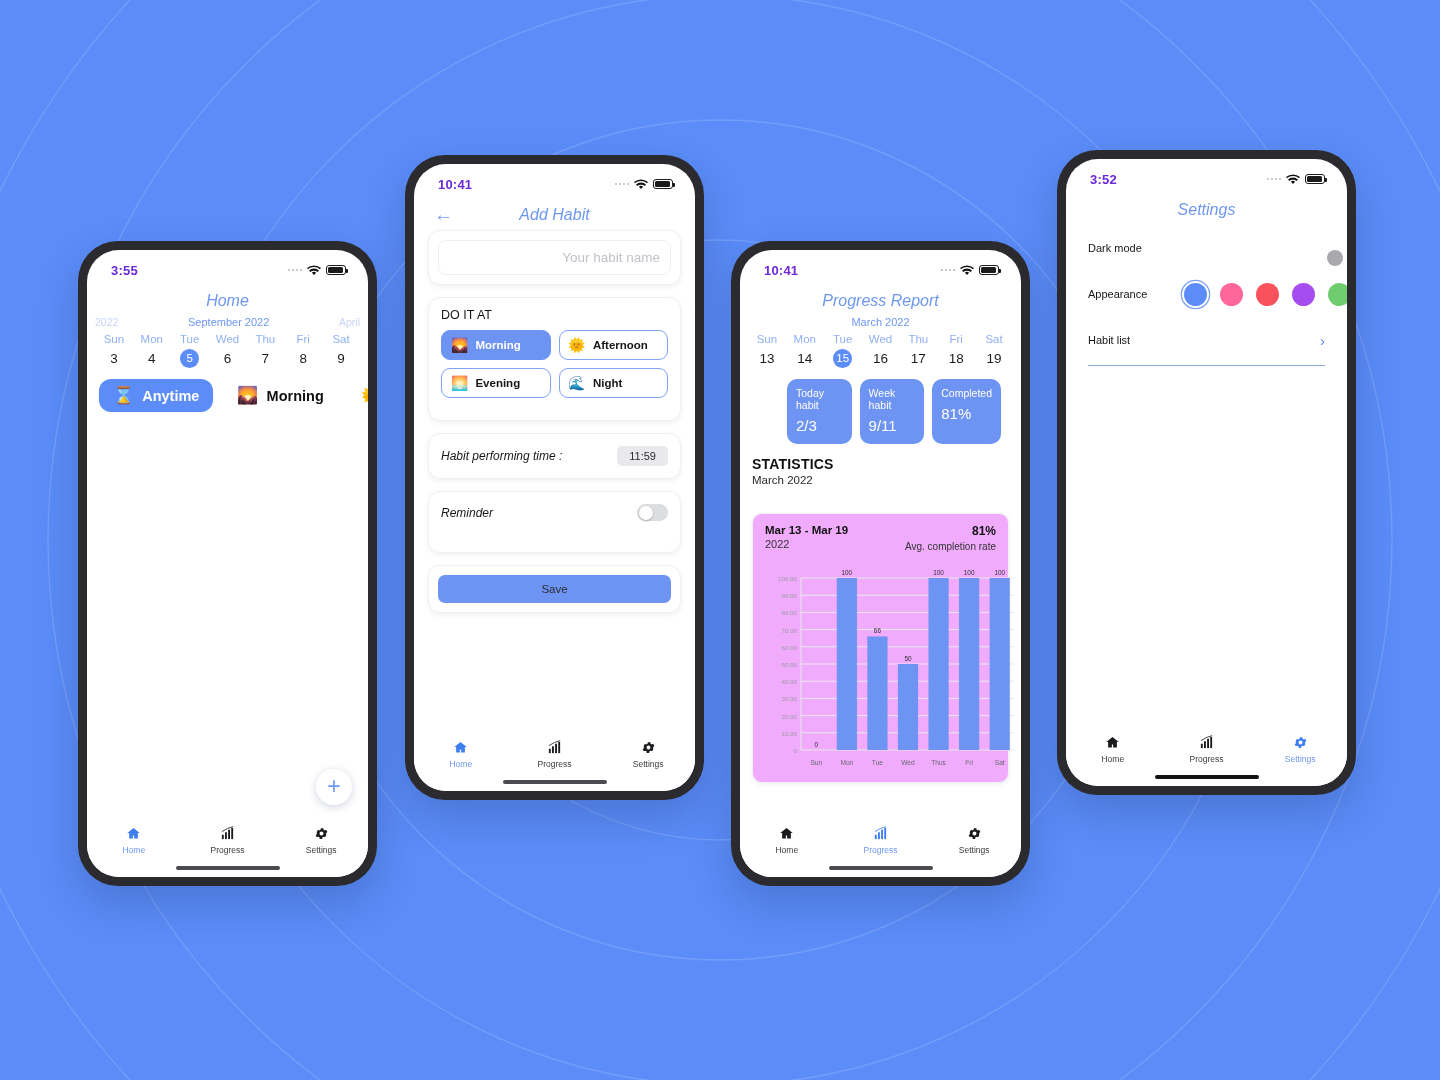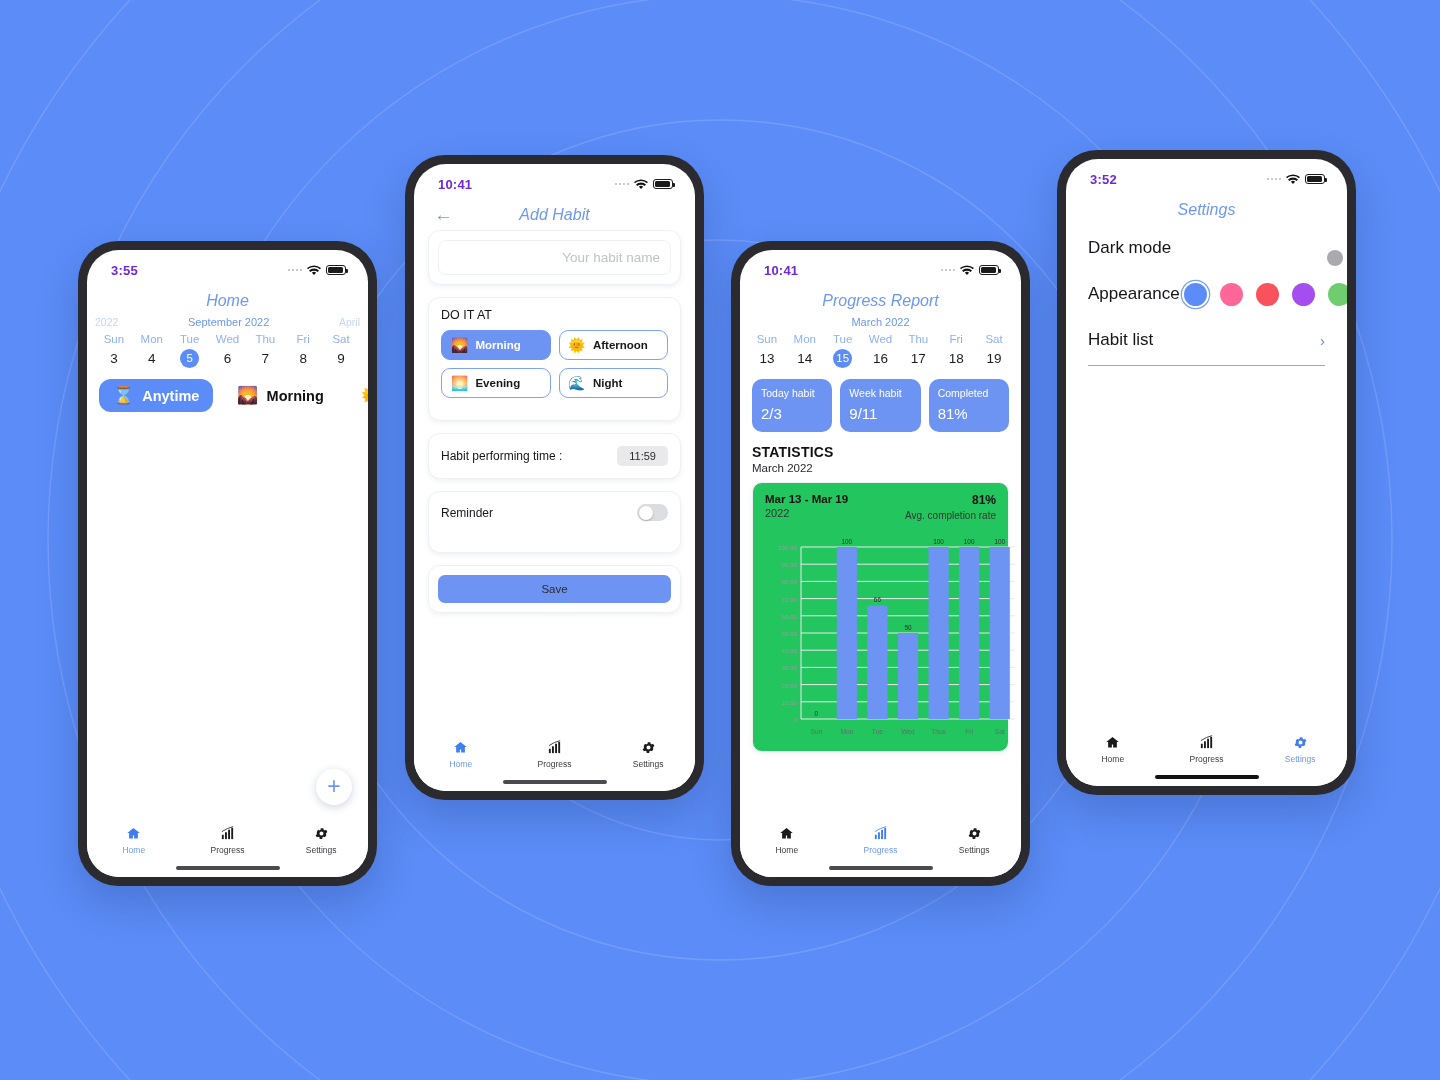--- a/index.html
+++ b/index.html
@@ -132,55 +132,55 @@
   .card-label { font-size: 12.5px; color:#16161a; padding: 10px 12px 8px; }
   .doit-grid { display:grid; grid-template-columns: 1fr 1fr; gap: 8px; padding: 0 12px 22px; }
   .doit-chip {
     border: 1px solid #7ea3f2; border-radius: 9px; height: 30px;
     display:flex; align-items:center; gap:7px; padding: 0 9px; cursor:pointer; background:#fff;
   }
   .doit-chip.active { background:#6d93f3; border-color:#6d93f3; }
   .doit-chip.active .doit-label { color:#fff; }
   .doit-label { font-size: 11.5px; font-weight: bold; color:#17171b; }
   .row-card { display:flex; align-items:center; justify-content:space-between; padding: 12px; }
-  .row-label { font-size: 12px; color:#16161a; }
+  .row-label { font-size: 12px; color:#16161a;font-style:italic; }
   .pill-value {
     background:#e9e9ec; border-radius: 5px; padding: 4px 12px; font-size: 11px; color:#2a2a2e;
   }
   .toggle { width: 31px; height: 17px; border-radius: 10px; background:#dcdde1; position:relative; cursor:pointer; }
   .toggle i { position:absolute; left: 1.5px; top: 1.5px; width: 14px; height: 14px; border-radius:50%; background:#fff; box-shadow: 0 1px 2px rgba(0,0,0,0.25); display:block; }
   .tall-card { height: 62px; }
   .save-card { padding: 9px; }
   .save-btn {
     width:100%; height: 28px; background:#6d93f3; border:none; border-radius: 7px;
     color:#2c2c30; font-size: 11.5px; font-family:"Liberation Sans", sans-serif; cursor:pointer;
   }
 
   
-  .stat-row { display:flex; gap: 8px; padding: 10px 12px 0; }
+  .stat-row { display:flex; gap: 8px; padding: 10px 20px 0; margin-left: 27px; }
   .stat-card { flex:1; background:#6d93f3; border-radius: 10px; padding: 8px 9px 10px; }
   .stat-title { font-size: 10.5px; color:#fff; }
   .stat-value { font-size: 15px; color:#fff; margin-top: 6px; }
   .stats-head { padding: 12px 12px 0; }
   .stats-head h3 { font-size: 14px; font-weight: bold; color:#111; letter-spacing:.2px; }
   .stats-head p { font-size: 11.5px; color:#2a2a2e; margin-top: 2px; }
   .chart-card {
-    margin: 8px 12px 0; background:#22c55e; border:1px solid #eef0f4; border-radius: 10px;
+    margin: 27px 12px 0; background:#f0abfc; border:1px solid #eef0f4; border-radius: 10px;
     box-shadow: 0 2px 5px rgba(40,60,120,0.07); padding: 10px 8px 6px;
   }
   .chart-head { display:flex; justify-content:space-between; align-items:flex-start; padding: 0 4px; }
   .ch-range { font-size: 11.5px; font-weight:bold; color:#111; }
   .ch-year { font-size: 11px; color:#333; margin-top: 2px; }
   .ch-pct { font-size: 12px; font-weight:bold; color:#111; text-align:right; }
   .ch-sub { font-size: 10px; color:#333; margin-top: 3px; text-align:right; }
   .chart-area { margin-top: 10px; }
 
   
   .set-row { display:flex; align-items:center; padding: 0 22px; height: 46px; }
-  .set-label { font-size: 17px; color:#15151a; width: 96px; flex: none;}
+  .set-label { font-size: 11px; color:#15151a; width: 96px; flex: none;}
   .swatches { display:flex; gap: 13px; align-items:center; }
   .swatch { width: 23px; height: 23px; border-radius:50%; cursor:pointer; }
   .swatch.selected { box-shadow: 0 0 0 2px #fff, 0 0 0 3.3px #7aa0f0; }
   .set-chevron { margin-left:auto; color:#5b8cf7; font-size: 15px; line-height:1; }
   .set-divider { height:1px; background:#8fa9d8; margin: 2px 22px 0; }
   .set-toggle-wrap { margin-left:auto; }
   .toggle-grey { width: 34px; height: 19px; border-radius: 11px; background:#ececef; position:relative; cursor:pointer; }
   .toggle-grey i { position:absolute; left: 1.5px; top: 1.5px; width: 16px; height: 16px; border-radius:50%; background:#a9a9ae; display:block; }
 </style>
 </head>

